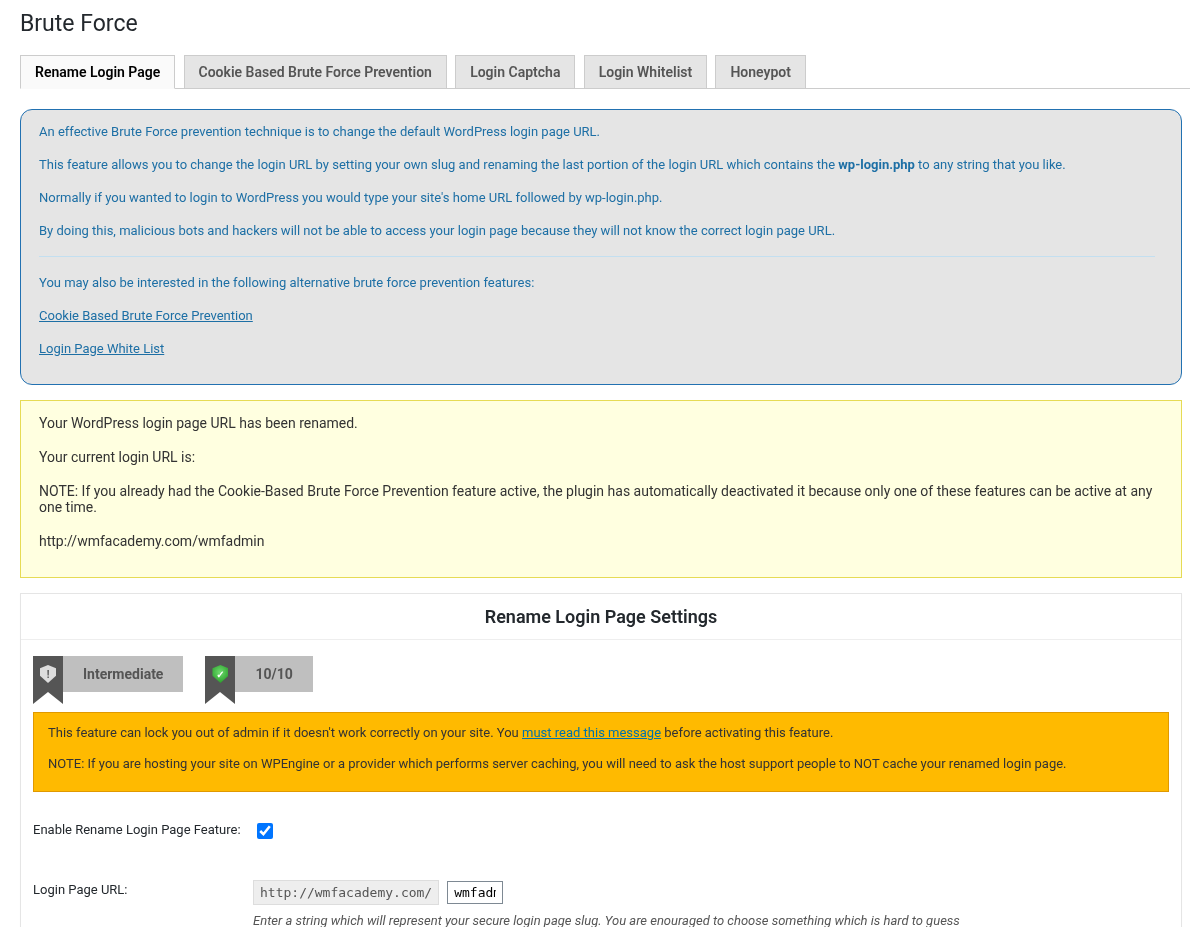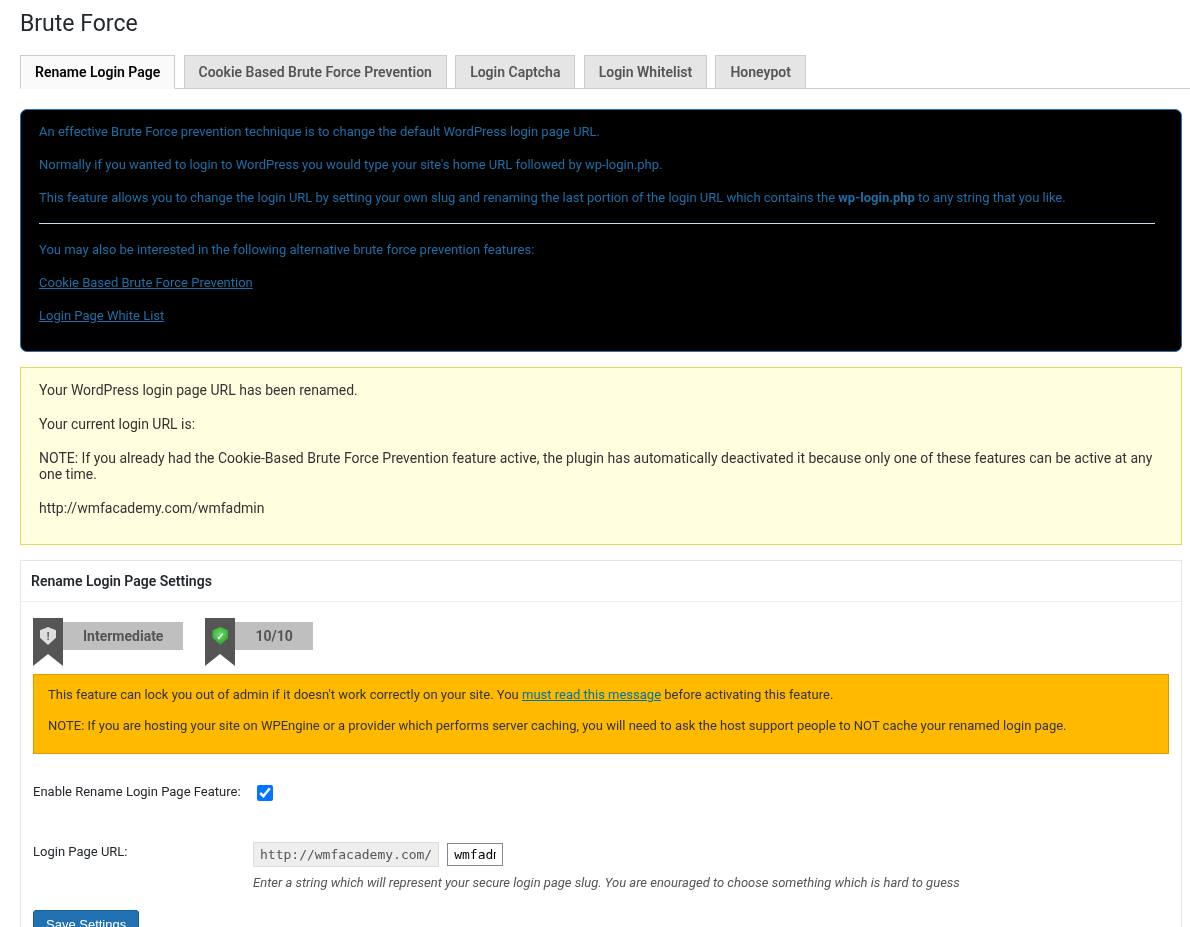--- a/index.html
+++ b/index.html
@@ -41,23 +41,23 @@
     color: #000;
     border-bottom: 1px solid #0f766e;
   }
   .nav-tab-active {
     background: #fafafa;
     border-bottom-color: #fafafa;
   }
   .postbox-wrap { margin-top: 20px; }
 
   .box-blue {
-    background: #000000;
+    background: #e5e5e5;
     border: 1px solid #2271b1;
-    border-radius: 7px;
+    border-radius: 12px;
     padding: 14px 26px 10px 18px;
     color: #2c3338;
     margin-bottom: 15px;
     margin-right: 8px;
   }
   .box-blue p { margin: 0 0 18px 0; color: #1d6fa5; font-size: 13px; }
   .box-blue hr { border: 0; border-top: 1px solid #c3dff0; margin: 8px 0 18px 0; }
   .box-blue a { color: #1d6fa5; text-decoration: underline; }
   .box-blue strong { font-weight: 700; }
 
@@ -71,25 +71,26 @@
   .box-yellow p { margin: 0 0 18px 0; font-size: 14px; color: #333; }
 
   .postbox {
     background: #fff;
     border: 1px solid #e5e5e5;
     box-shadow: 0 1px 1px rgba(0,0,0,0.04);
     margin-bottom: 15px;
     margin-right: 8px;
   }
   .postbox .hndle {
-    font-size: 14px;
+    font-size: 18px;
     font-weight: 600;
     padding: 12px 10px;
     border-bottom: 1px solid #eee;
     color: #23282d;
+    text-align: center;
   }
   .postbox .inside {
     padding: 8px 12px 12px 12px;
   }
 
   .badges-row {
     display: flex;
     gap: 22px;
     margin: 8px 0 20px 0;
   }
@@ -115,21 +116,21 @@
     width: 0; height: 0;
     border-left: 15px solid #555;
     border-right: 15px solid #555;
     border-bottom: 12px solid transparent;
   }
   .badge-label {
     background: #bfbfbf;
     color: #555;
     font-weight: 700;
     font-size: 14px;
-    height: 28px;
+    height: 36px;
     display: flex;
     align-items: center;
     padding: 0 20px;
   }
   .shield-icon {
     width: 16px; height: 18px;
     background: #ddd;
     clip-path: polygon(50% 0, 100% 18%, 100% 60%, 50% 100%, 0 60%, 0 18%);
     display: flex; align-items: center; justify-content: center;
     font-size: 10px; font-weight: 700; color: #555;
@@ -207,24 +208,25 @@
   <a class="nav-tab">Cookie Based Brute Force Prevention</a>
   <a class="nav-tab">Login Captcha</a>
   <a class="nav-tab">Login Whitelist</a>
   <a class="nav-tab">Honeypot</a>
 </div>
 
 <div class="postbox-wrap">
 
   <div class="box-blue">
     <p>An effective Brute Force prevention technique is to change the default WordPress login page URL.</p>
-    <p>Normally if you wanted to login to WordPress you would type your site's home URL followed by wp-login.php.</p>
     <p>
       <span>This feature allows you to change the login URL by setting your own slug and renaming the last portion of the login URL which contains the </span><strong>wp-login.php</strong><span> to any string that you like.</span>
     </p>
+    <p>Normally if you wanted to login to WordPress you would type your site's home URL followed by wp-login.php.</p>
+    <p>By doing this, malicious bots and hackers will not be able to access your login page because they will not know the correct login page URL.</p>
     <hr>
     <p>You may also be interested in the following alternative brute force prevention features:</p>
     <p><a href="#">Cookie Based Brute Force Prevention</a></p>
     <p><a href="#">Login Page White List</a></p>
   </div>
 
   <div class="box-yellow">
     <p>Your WordPress login page URL has been renamed.</p>
     <p>Your current login URL is:</p>
     <p>NOTE: If you already had the Cookie-Based Brute Force Prevention feature active, the plugin has automatically deactivated it because only one of these features can be active at any one time.</p>

